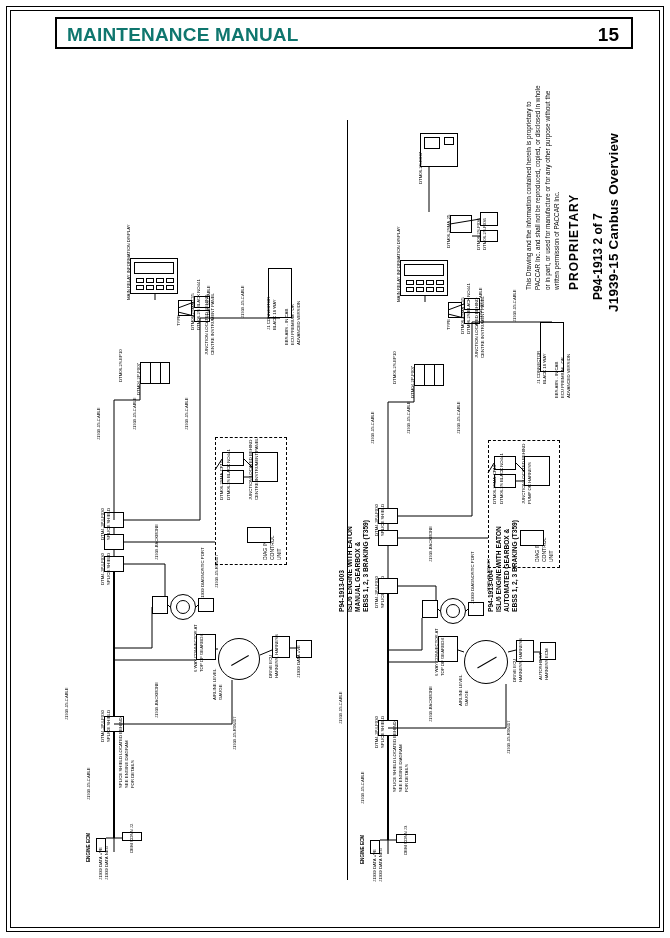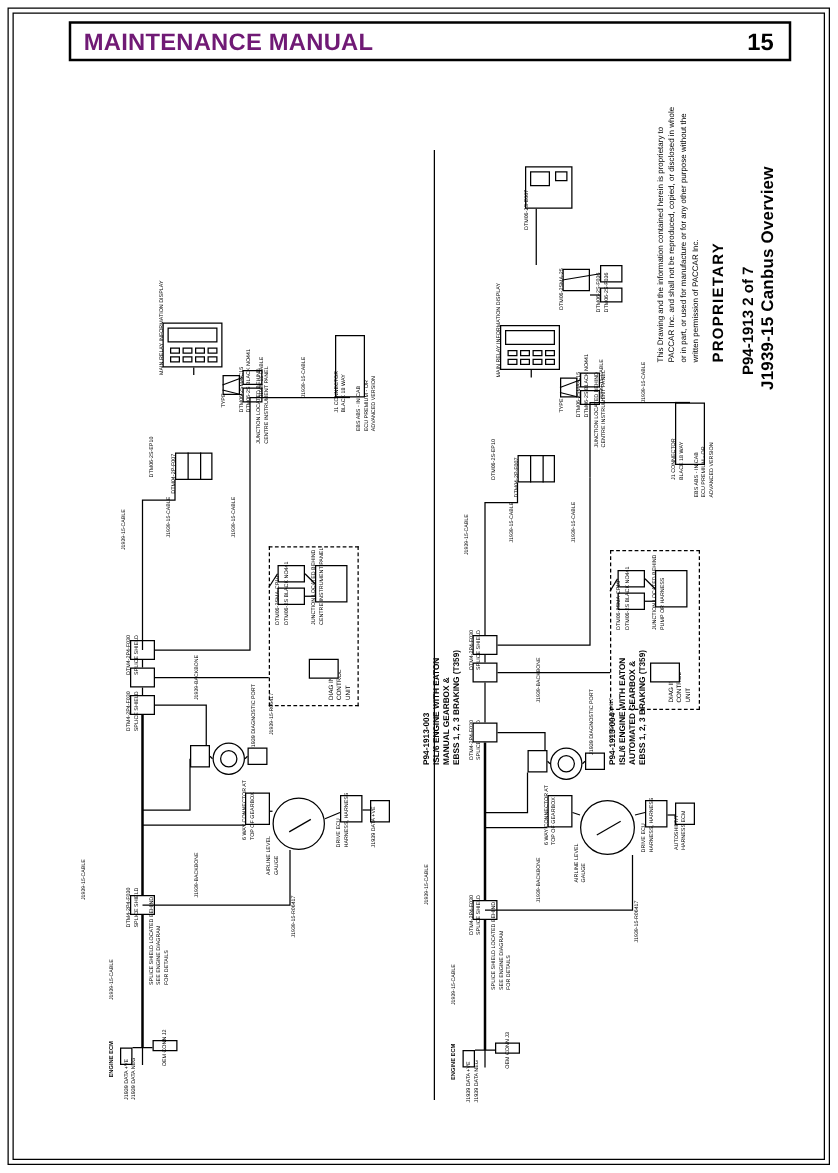--- a/index.html
+++ b/index.html
@@ -28,21 +28,21 @@
     background: #fff;
     box-sizing: border-box;
   }
   .header-title {
     position: absolute;
     left: 10px;
     top: 5px;
     font-size: 19px;
     font-weight: bold;
     letter-spacing: 0.2px;
-    color: #701a75;
+    color: #0f766e;
   }
   .header-section {
     position: absolute;
     left: 355px;
     top: 5px;
     font-size: 19px;
     font-weight: bold;
     color: #000;
   }
   .header-page {

